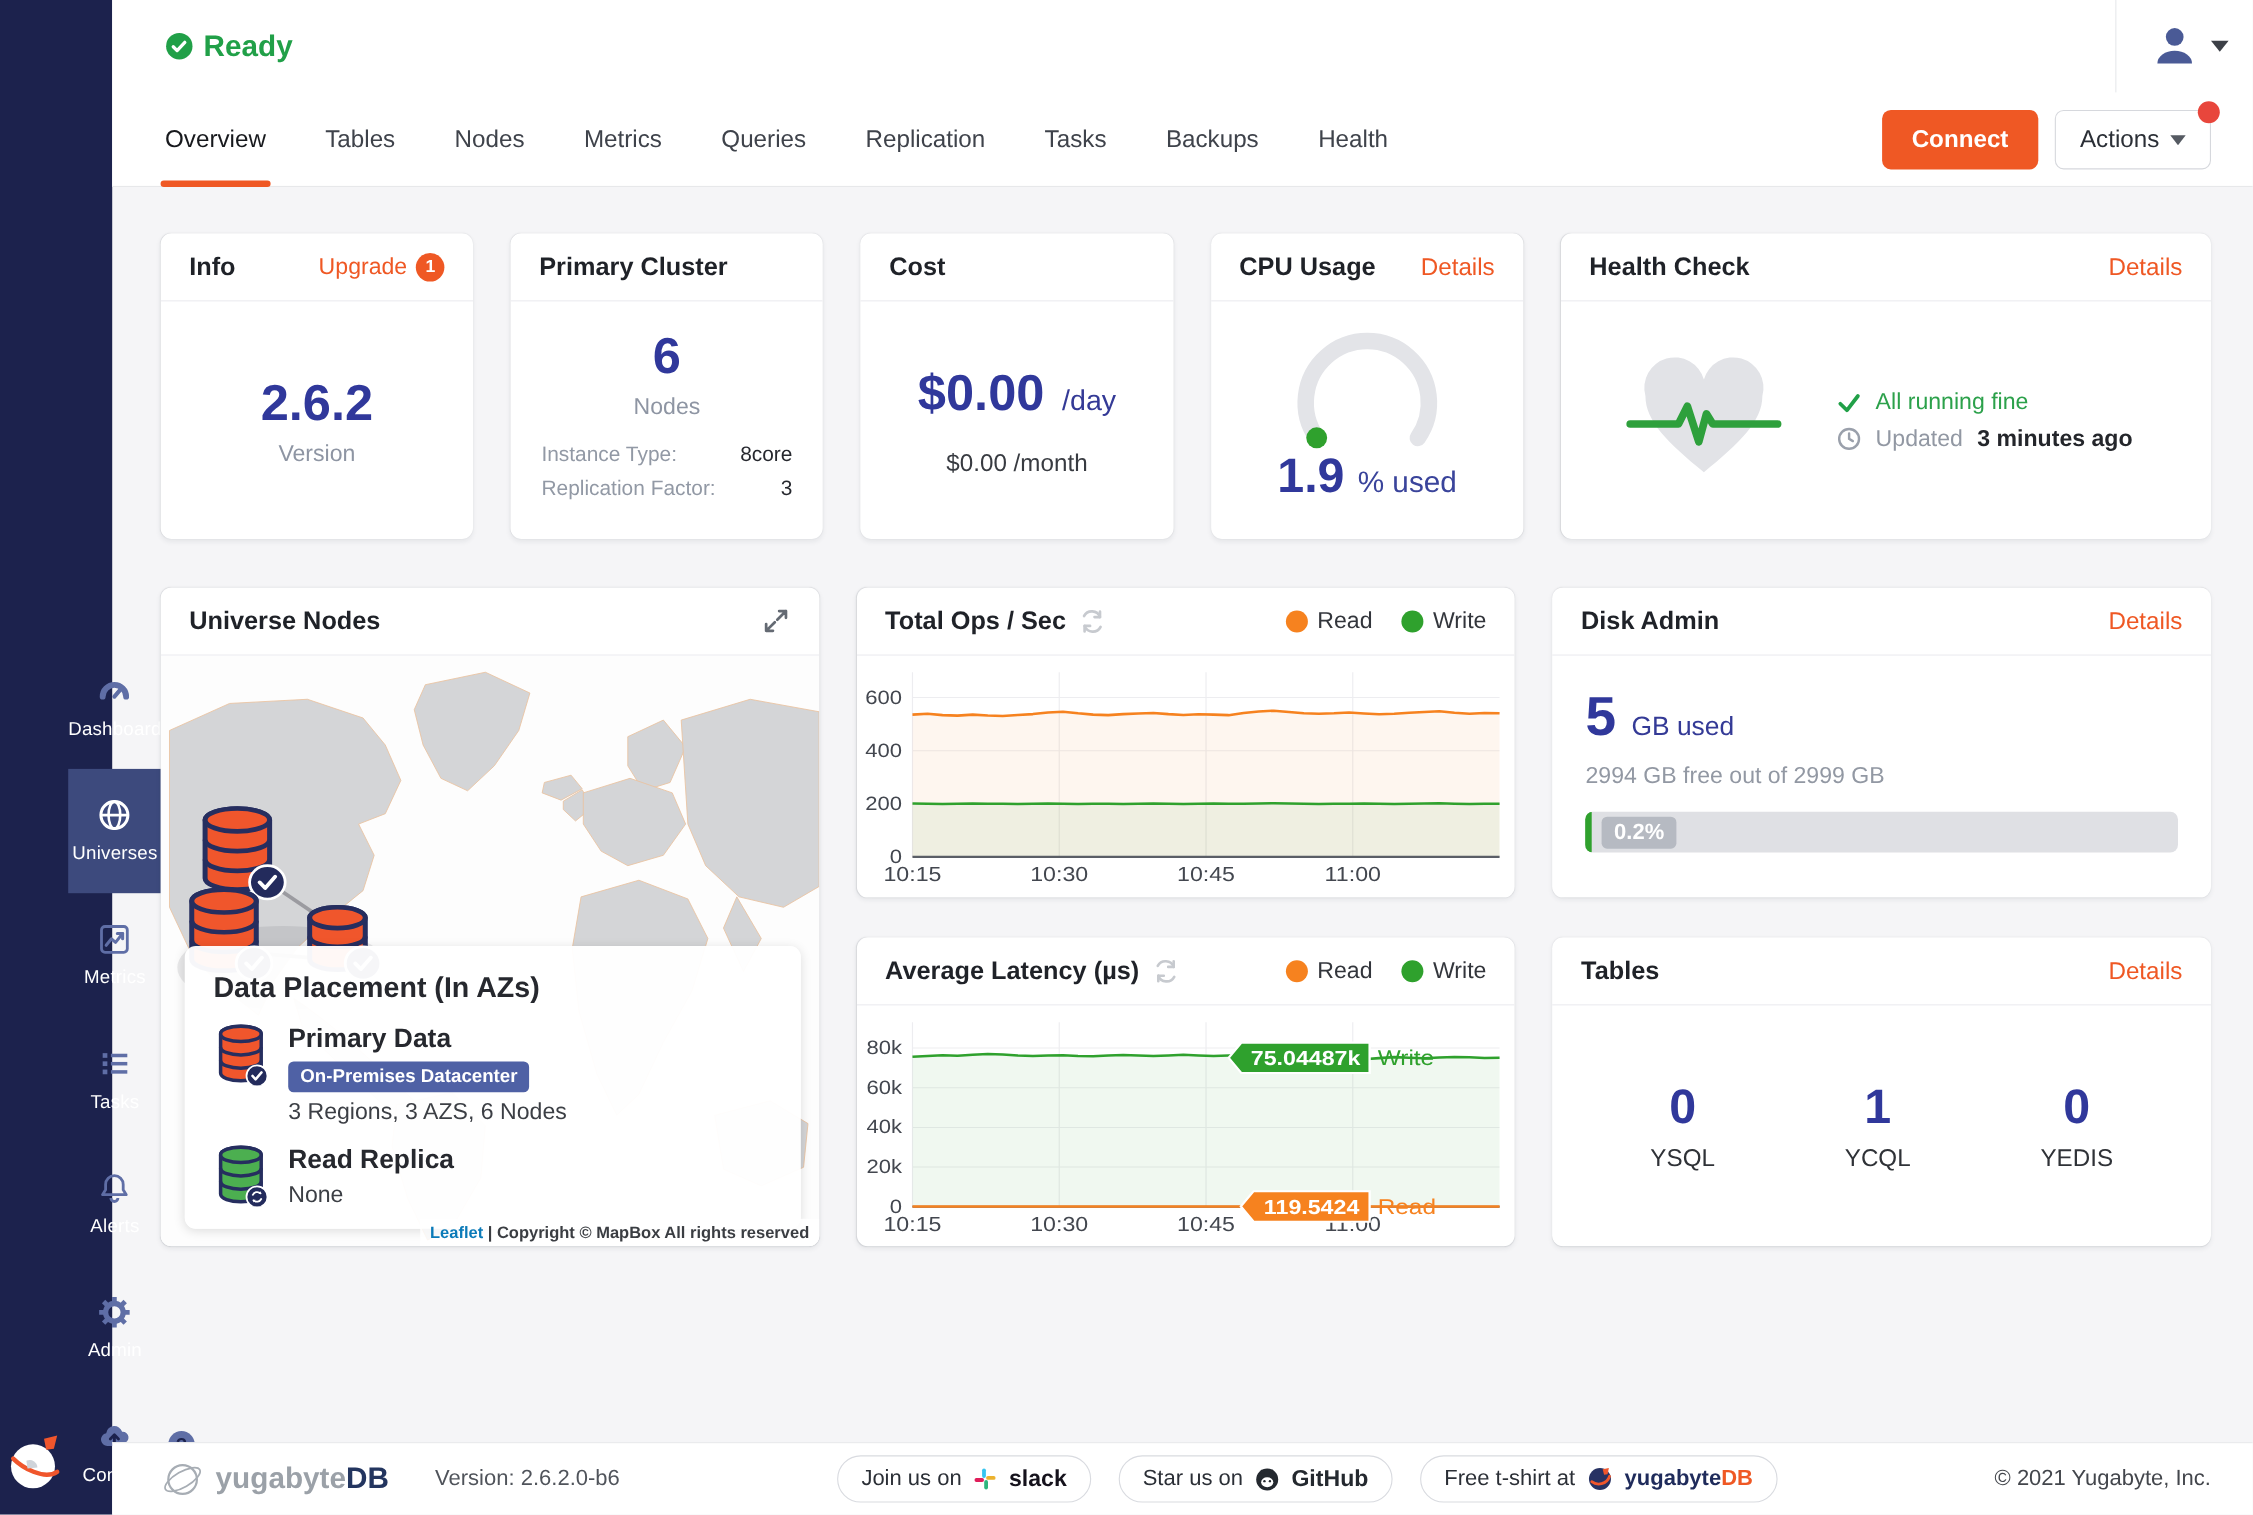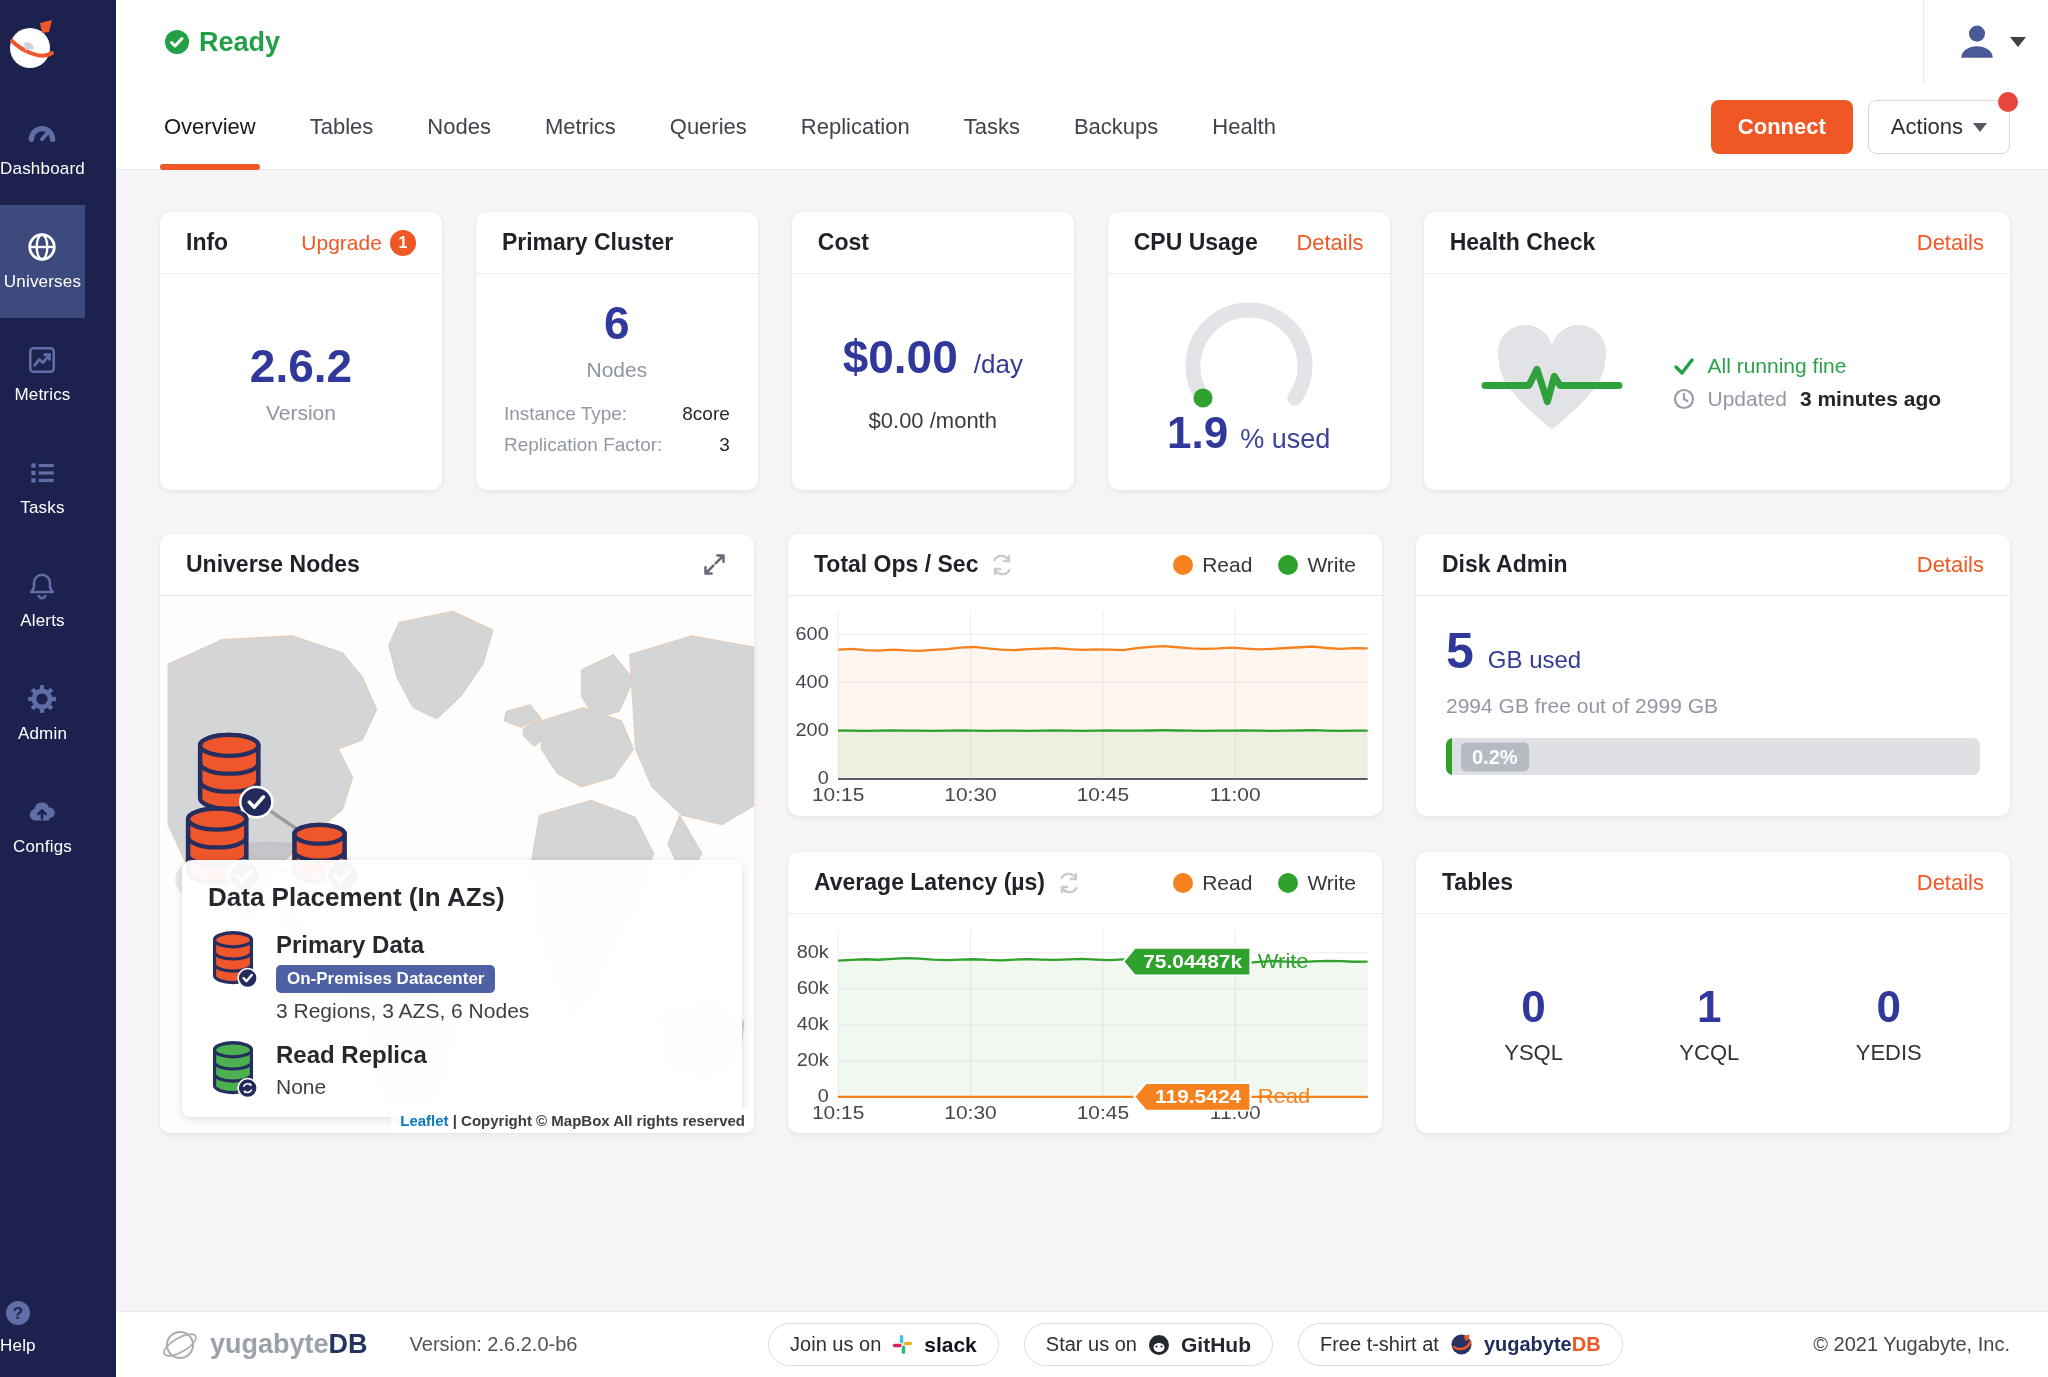--- a/index.html
+++ b/index.html
@@ -1,20 +1,20 @@
 <!DOCTYPE html>
 <html><head>
 <meta charset="utf-8">
 <style>
   * { margin:0; padding:0; box-sizing:border-box; }
   html,body { width:2048px; height:1377px; font-family:"Liberation Sans", sans-serif; background:#f5f5f7; overflow:hidden; }
   .app { display:flex; width:2048px; height:1377px; }
 
   
-  .sidebar { width:116px; background:#1c224d; display:flex; flex-direction:column; align-items:flex-start; flex-shrink:0; }
+  .sidebar { width:102px; background:#1c224d; display:flex; flex-direction:row; align-items:flex-end; flex-shrink:0; }
   .logo { height:92px; display:flex; align-items:center; justify-content:center; cursor:pointer; }
   .snav { height:113px; display:flex; flex-direction:column; align-items:center; justify-content:center; gap:9px; cursor:pointer; }
   .snav.active { background:#3d4a7d; }
   .slabel { color:#ffffff; font-size:17px; letter-spacing:.2px; }
   .help-item { margin-top:auto; height:100px; display:flex; flex-direction:column; align-items:center; justify-content:center; gap:8px; cursor:pointer; }
 
   
   .main { flex:1; display:flex; flex-direction:column; height:1377px; min-width:0; }
   .topbar { background:#ffffff; height:170px; position:relative; flex-shrink:0; border-bottom:1px solid #e7e8ea; }
   .titlerow { height:84px; display:flex; align-items:center; padding-left:48px; gap:26px; }

